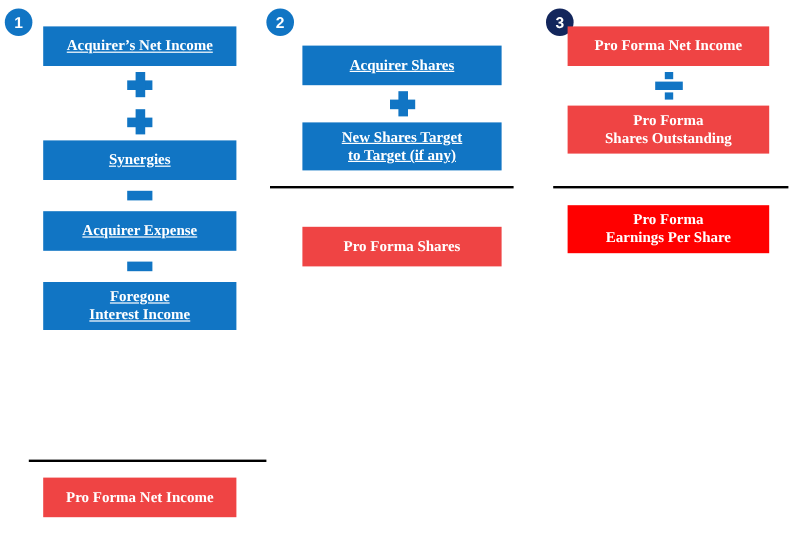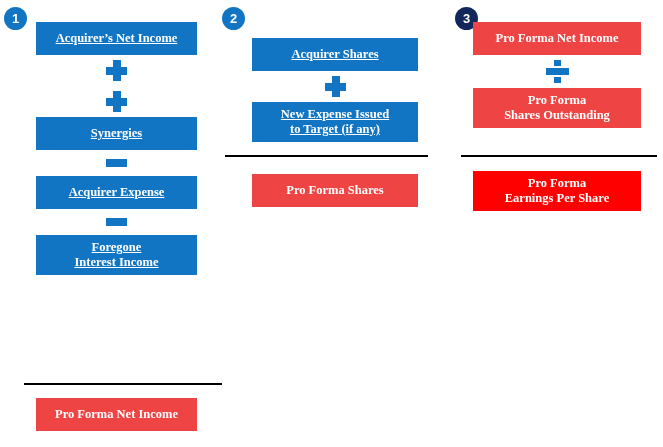--- a/index.html
+++ b/index.html
@@ -151,21 +151,21 @@
   }
   .col-1 .divider-wrap { left: 24px; width: 198px; top: 383px; }
   .col-2 .divider-wrap { left: 3px;  width: 203px; top: 155px; }
   .col-3 .divider-wrap { left: 6px;  width: 196px; top: 155px; }
 
   
   .result {
     position: absolute;
   }
   .col-1 .result { left: 36px; top: 398px; width: 161px; }
-  .col-2 .result { left: 30px; top: 174px; width: 166px; }
+  .col-2 .result { left: 30px; top: 189px; width: 166px; }
   .col-3 .result { left: 18px; top: 171px; width: 168px; }
 </style>
 </head>
 <body>
 
 <div class="canvas">
 
   <div class="badge badge-1">1</div>
   <div class="column col-1">
     <div class="stack">
@@ -226,21 +226,21 @@
       <div class="box blue box-1line">
         <span>Acquirer Shares</span>
       </div>
 
       <div class="op op-plus">
         <span class="glyph-plus"></span>
       </div>
 
       <div class="box blue box-2line">
         <span>
-          <span>New Expense Issued</span><br>
+          <span>New Shares Target</span><br>
           <span>to Target (if any)</span>
         </span>
       </div>
 
     </div>
 
     <div class="divider-wrap">
       <div class="divider"></div>
     </div>
 

